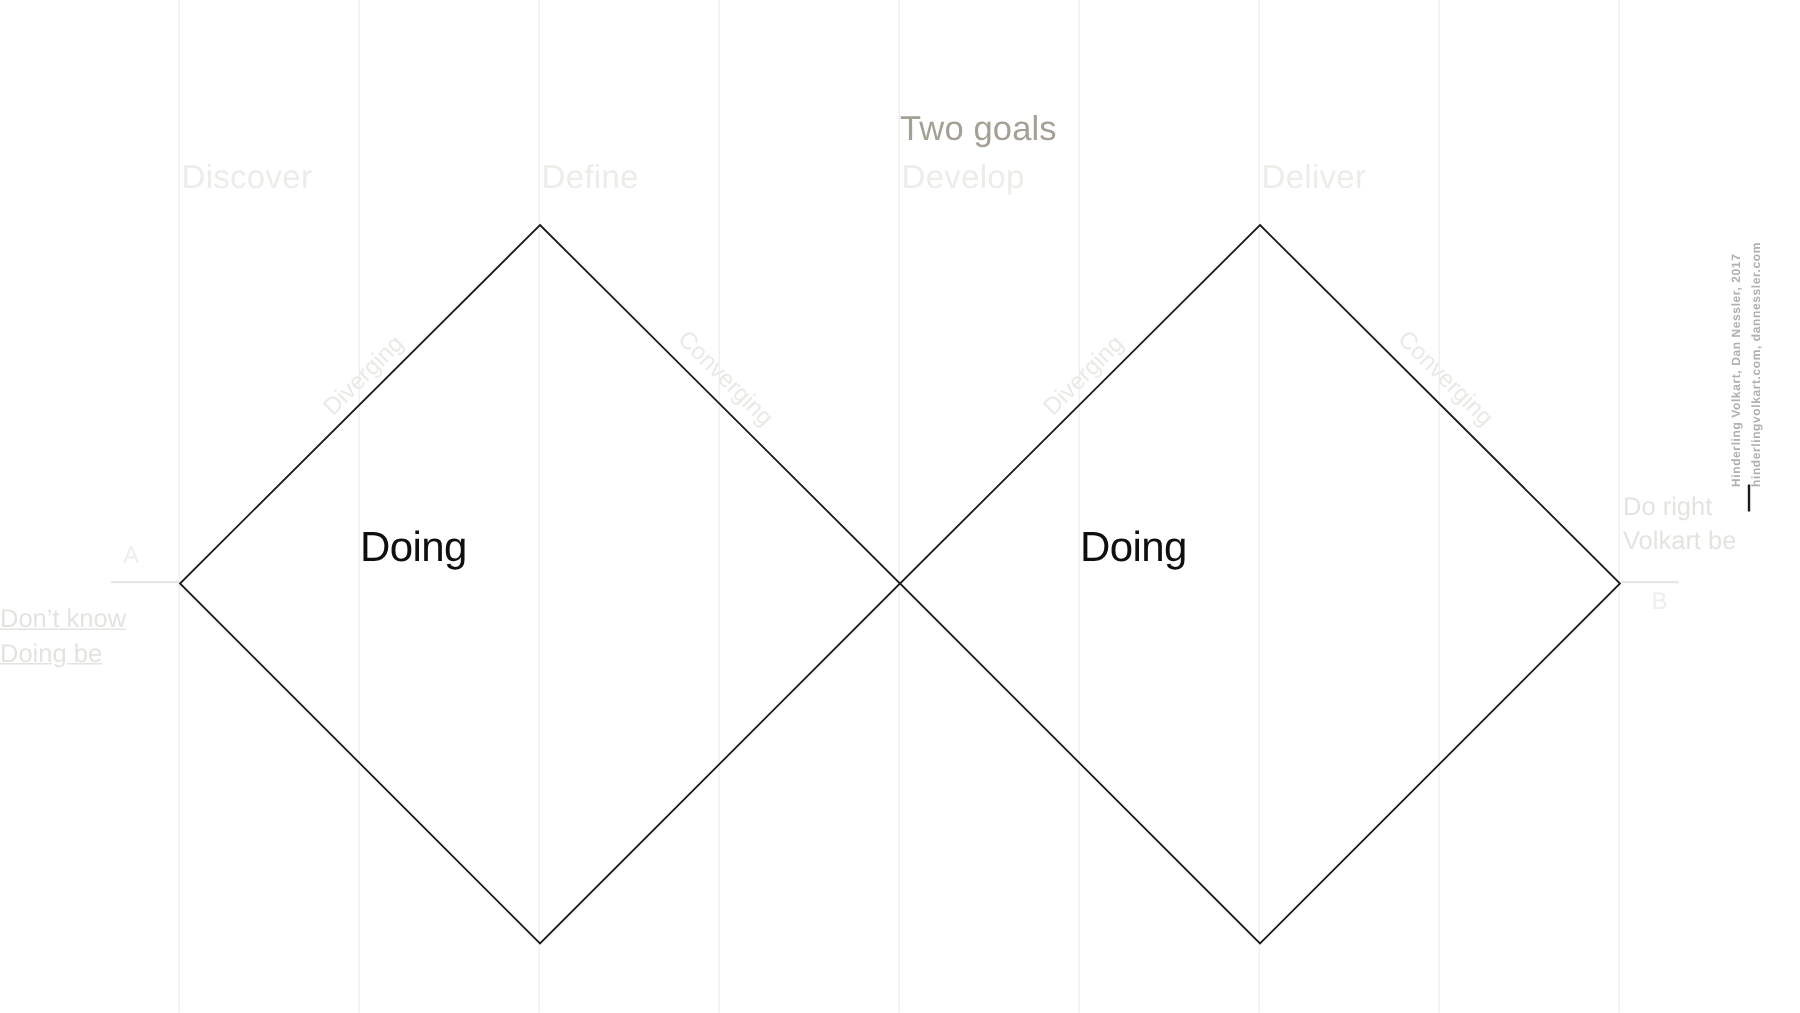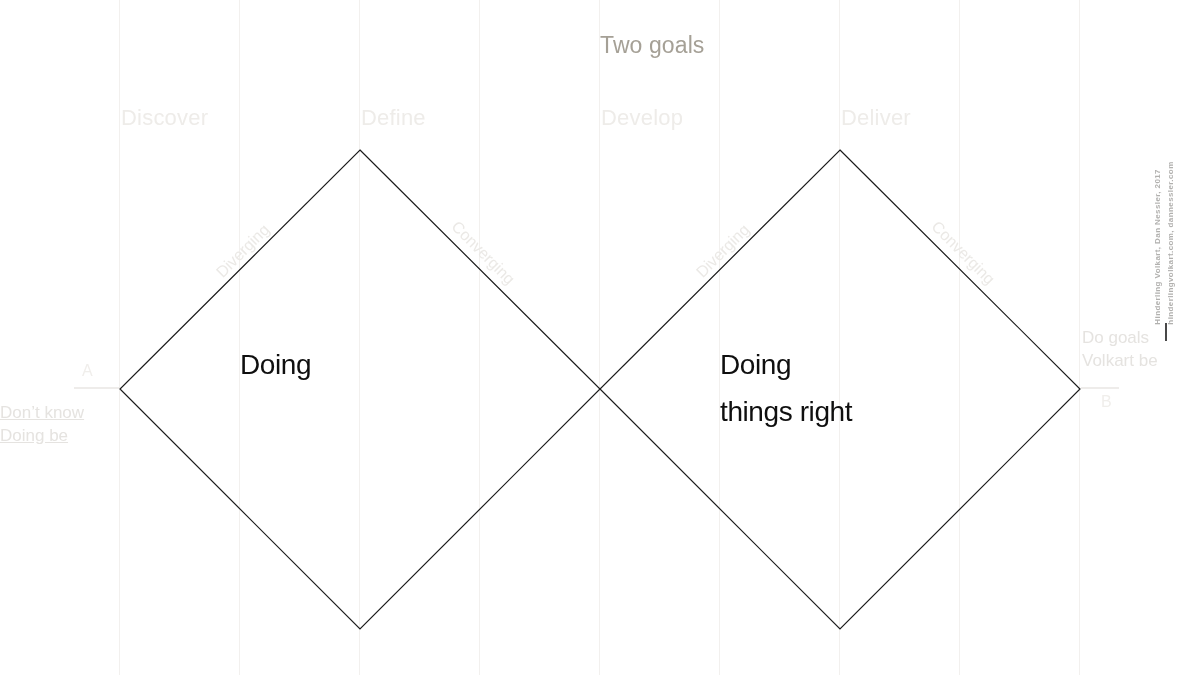--- a/index.html
+++ b/index.html
@@ -7,21 +7,21 @@
     width:1200px;height:675px;position:relative;overflow:hidden;
     background:#ffffff;
     font-family:"Liberation Sans", sans-serif;
     -webkit-font-smoothing:antialiased;
   }
   .grid{position:absolute;top:0;bottom:0;width:1px;background:#f2f0ee;}
   .stage-svg{position:absolute;left:0;top:0;}
 
   .title-block{position:absolute;left:600px;top:31px;line-height:28px;}
   .title-main{font-size:23px;font-weight:600;color:#0d0d0d;letter-spacing:.1px;}
-  .title-sub{font-size:23px;font-weight:500;color:#a5a096;letter-spacing:.1px;}
+  .title-sub{font-size:23px;font-weight:500;color:#a5a096;letter-spacing:.1px;margin-top:40px;}
 
   .phase{position:absolute;top:105px;font-size:22px;font-weight:500;color:#eeece9;letter-spacing:.2px;}
   .phase.p0{left:121px}.phase.p1{left:361px}.phase.p2{left:601px}.phase.p3{left:841px}
 
   .diamond-label{position:absolute;font-size:28px;line-height:47px;font-weight:500;color:#0f0f0f;letter-spacing:-.4px;}
   .diamond-label.d0{left:240px;top:341px;}
   .diamond-label.d1{left:720px;top:341px;}
 
   .edge-label{position:absolute;font-size:16px;font-weight:500;color:#ebe9e6;white-space:nowrap;}
   .edge-label.e0{left:243px;top:251px;transform:translate(-50%,-50%) rotate(-45deg);}
@@ -72,36 +72,35 @@
 <div class="phase p0">Discover</div>
 <div class="phase p1">Define</div>
 <div class="phase p2">Develop</div>
 <div class="phase p3">Deliver</div>
 
 <div class="diamond-label d0">
   <div>Doing</div>
 </div>
 <div class="diamond-label d1">
   <div>Doing</div>
-  <div>things right</div>
 </div>
 
 <div class="edge-label e0">Diverging</div>
 <div class="edge-label e1">Converging</div>
 <div class="edge-label e2">Diverging</div>
 <div class="edge-label e3">Converging</div>
 
 <div class="axis-point a">A</div>
 <div class="axis-text left">
   <div>Don’t know</div>
   <div>Doing be</div>
 </div>
 
 <div class="axis-text right">
-  <div>Do goals</div>
+  <div>Do right</div>
   <div>Volkart be</div>
 </div>
 <div class="axis-point b">B</div>
 
 <div class="credits">
   <div>Hinderling Volkart, Dan Nessler, 2017</div>
   <div>hinderlingvolkart.com, dannessler.com</div>
 </div>
 
 </body></html>

